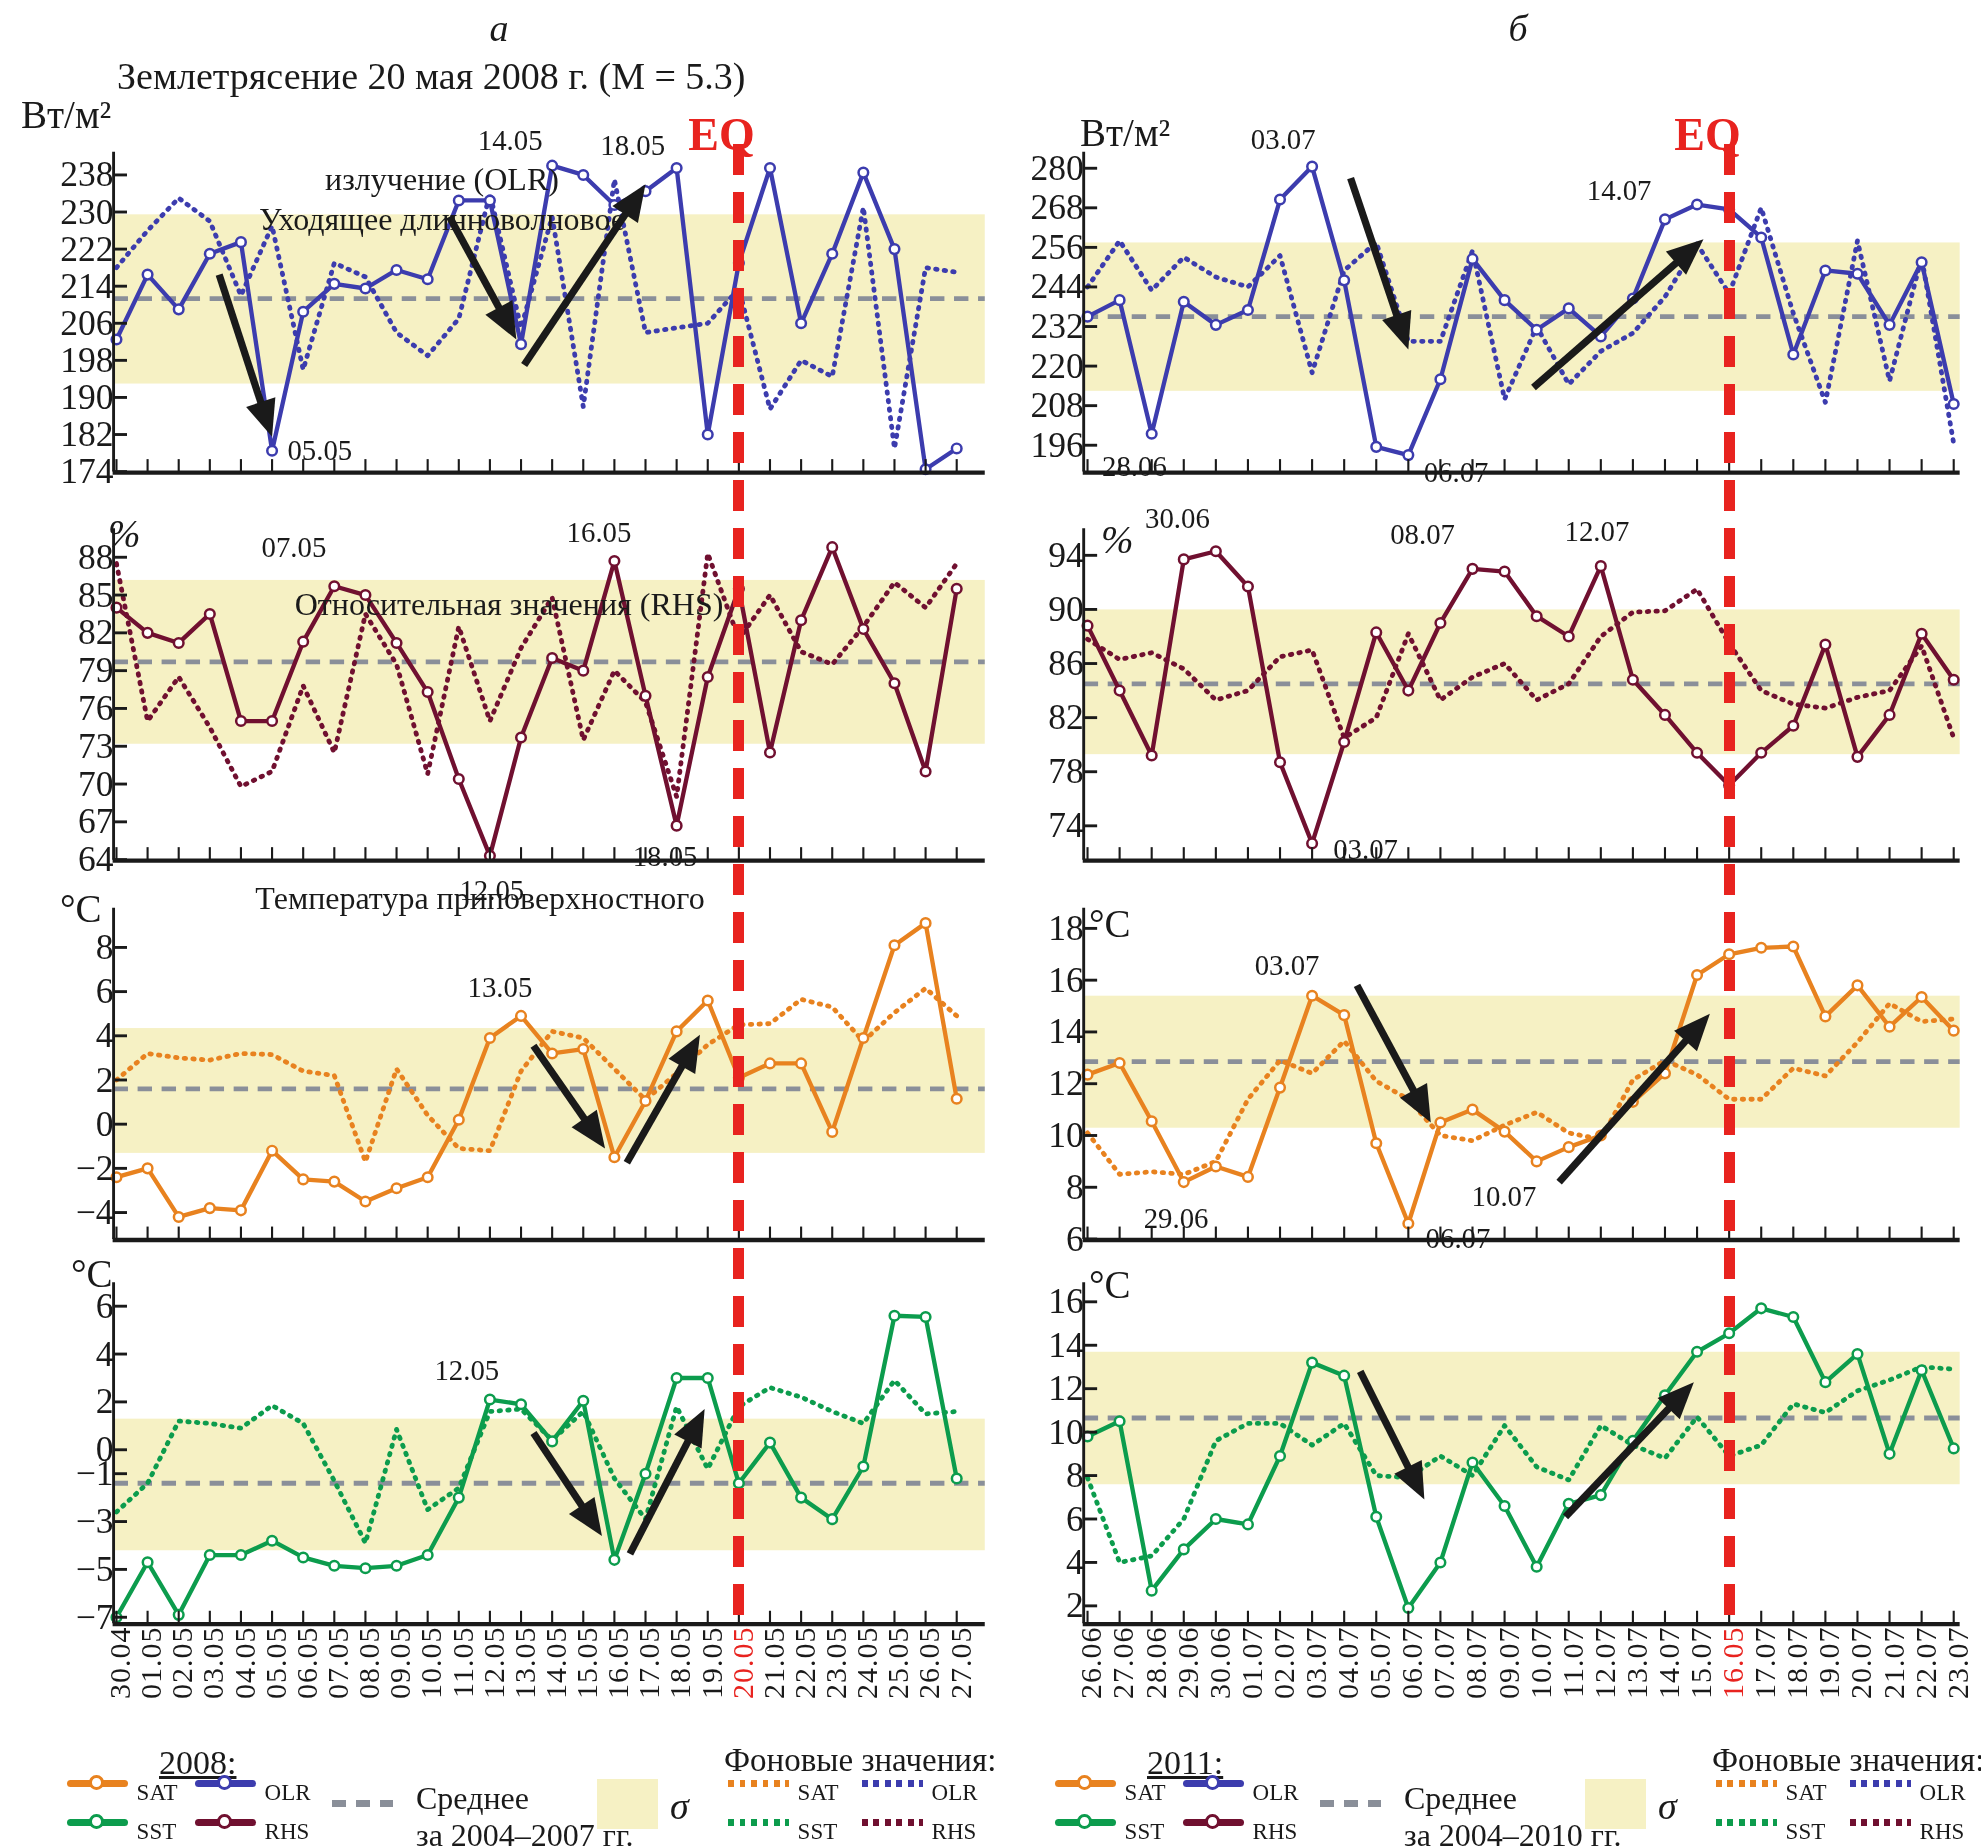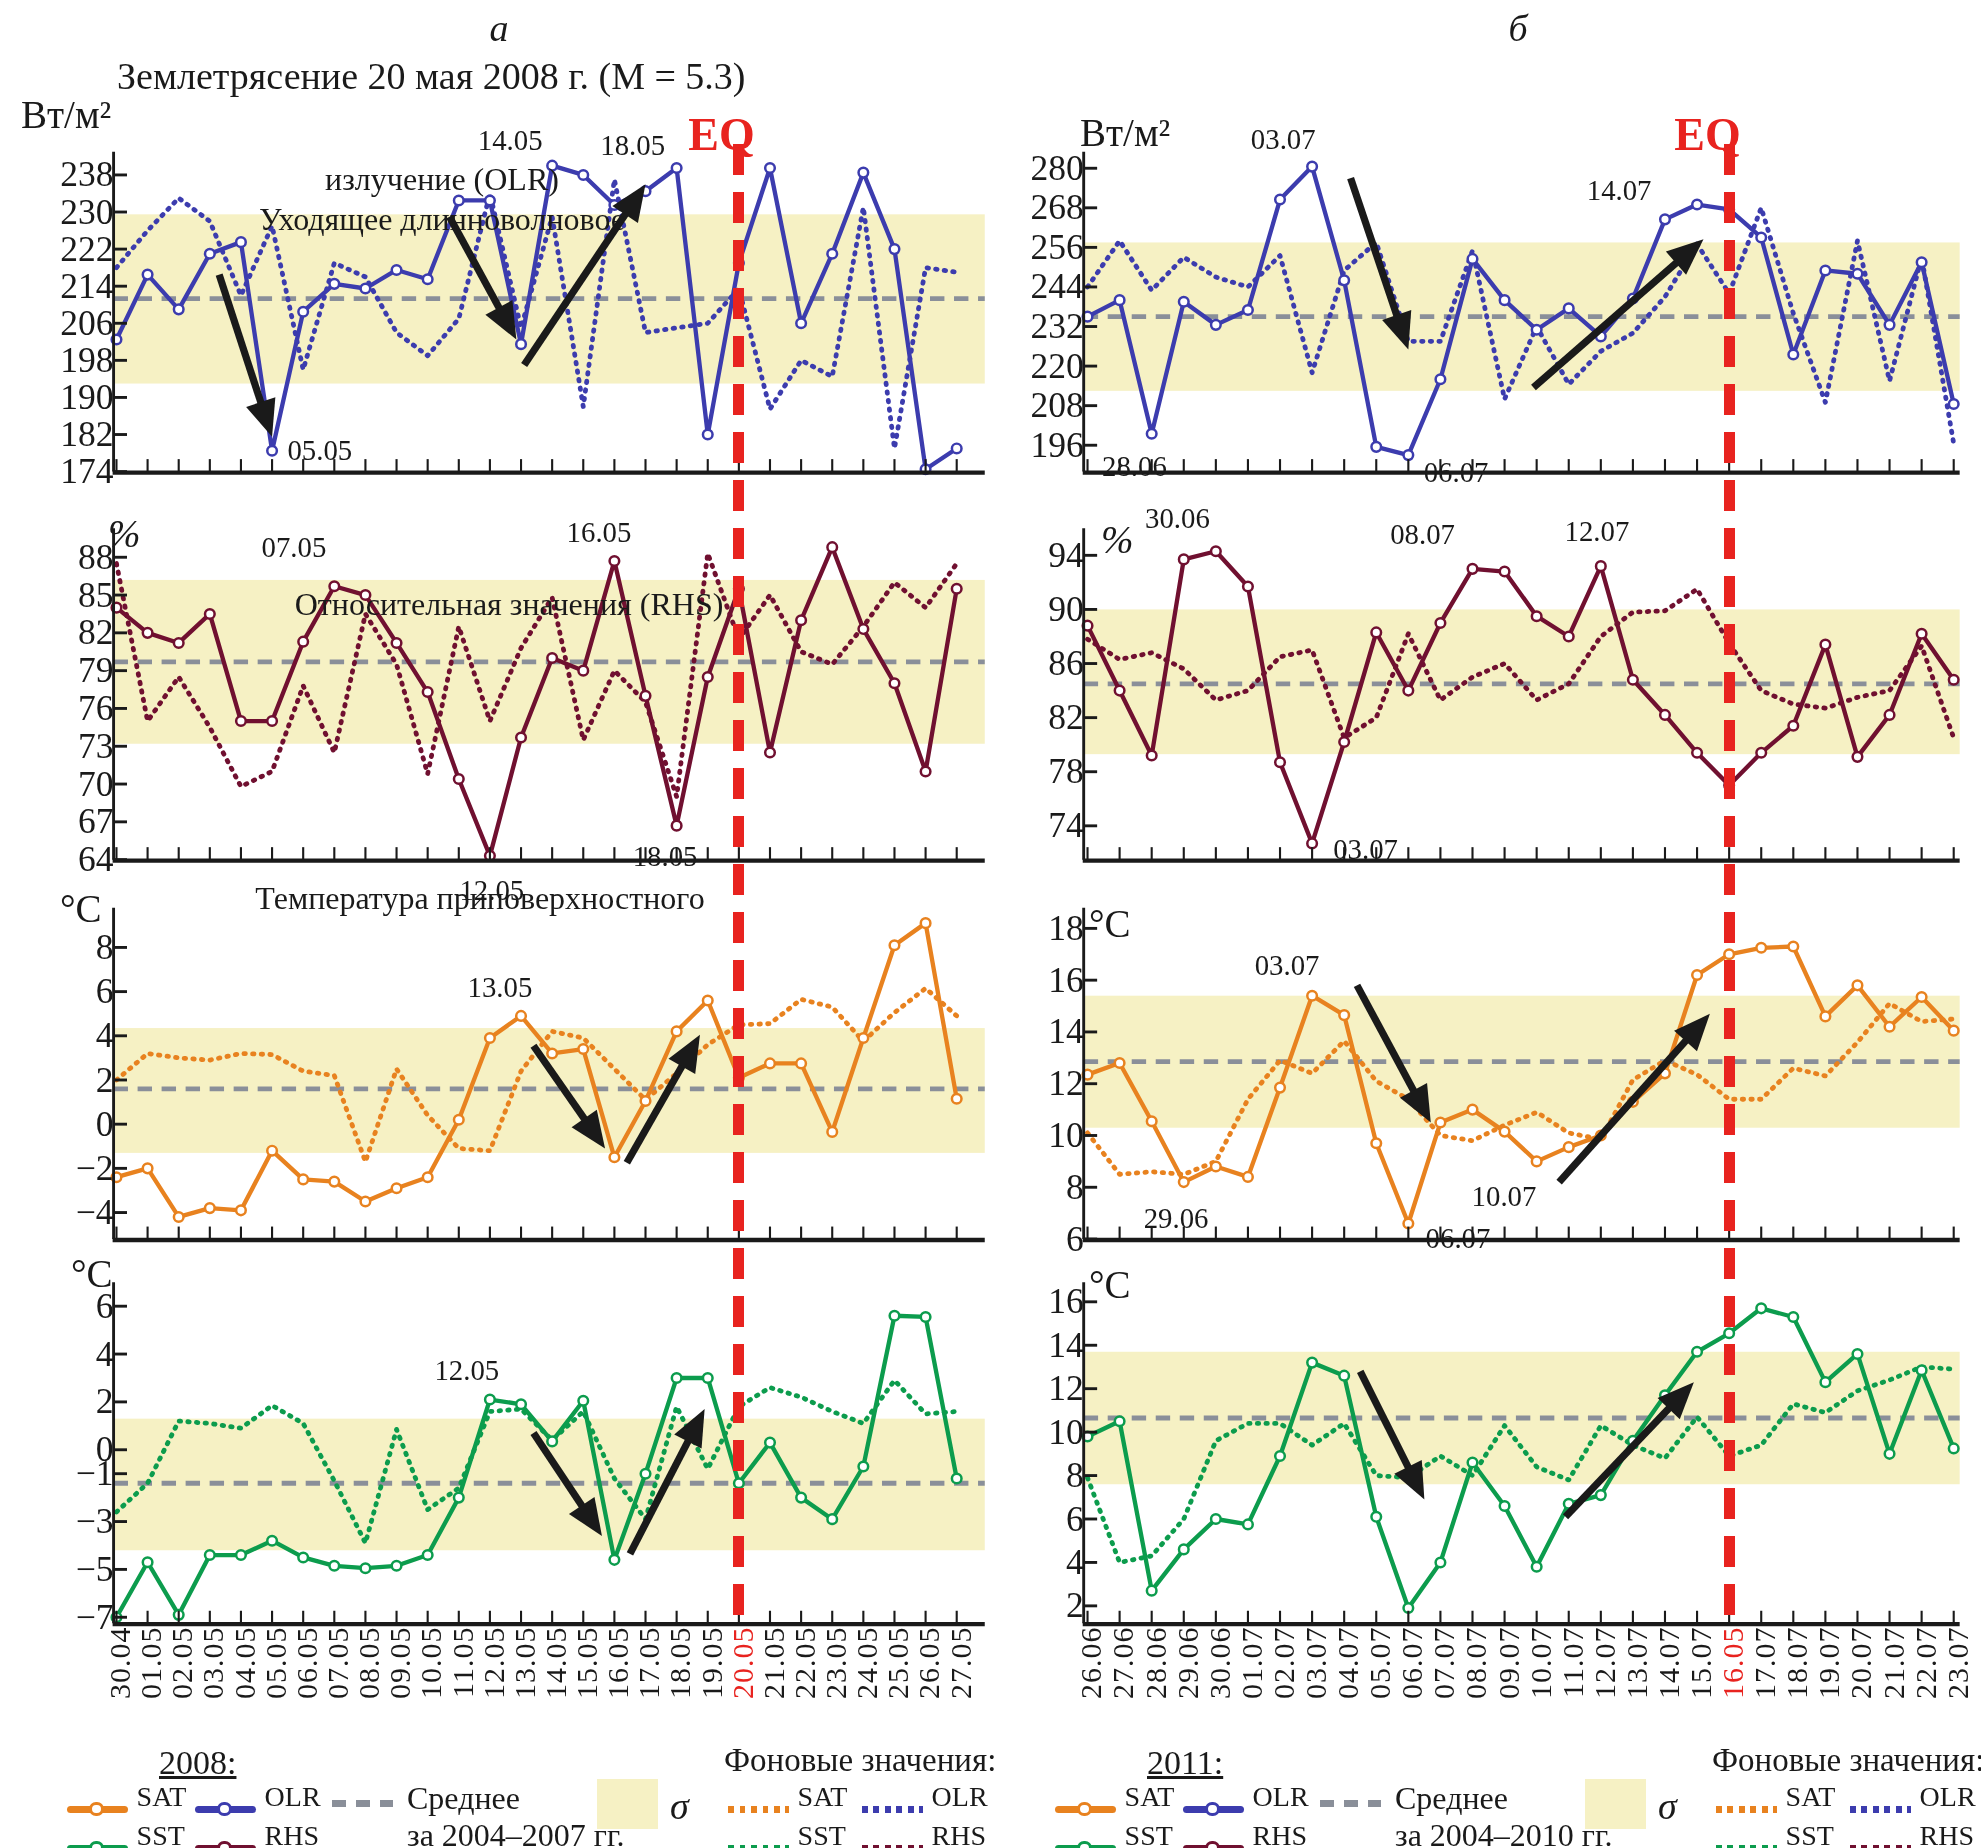--- a/index.html
+++ b/index.html
@@ -13,29 +13,29 @@
   .eq-line{position:absolute;width:10.6px;top:144px;height:1487px;
            background:repeating-linear-gradient(180deg,#e8231f 0 31px,rgba(0,0,0,0) 31px 48px);}
   .unit-label{font-size:39px;white-space:nowrap;}
   .unit-label.pct{font-style:italic;}
   .inner-title{font-size:32px;text-align:center;line-height:40px;white-space:nowrap;}
   .date-label{position:absolute;width:144px;height:31px;font-size:30px;text-align:right;
               transform:rotate(-90deg);white-space:nowrap;letter-spacing:1px;}
   .date-label.eq{color:#e8231f;}
   .legend{position:absolute;top:1742px;height:106px;}
   .lg-year{position:absolute;left:121px;top:1.9px;font-size:34px;text-decoration:underline;}
-  .li{position:absolute;display:flex;align-items:flex-end;gap:8.6px;font-size:28px;height:33px;}
+  .li{position:absolute;display:flex;align-items:flex-start;gap:8.6px;font-size:23px;height:33px;}
   .sw{display:inline-block;width:61px;height:6.7px;background:currentColor;border-radius:3.8px;position:relative;}
   .sw.solid::after{content:'';position:absolute;left:22px;top:-4.8px;width:8.6px;height:8.6px;border-radius:50%;
                    background:#fff;border:3.8px solid currentColor;}
   .sw.dotted{height:6.7px;border-radius:0;
      background:repeating-linear-gradient(90deg,currentColor 0 5.8px,rgba(0,0,0,0) 5.8px 11.5px);}
   .mean-sw{position:absolute;left:294px;top:58px;width:61px;height:6.7px;color:#8a8f99;
      background:repeating-linear-gradient(90deg,currentColor 0 14.4px,rgba(0,0,0,0) 14.4px 24px);}
-  .mean-t{position:absolute;left:369px;font-size:32px;white-space:nowrap;}
+  .mean-t{position:absolute;left:378px;font-size:32px;white-space:nowrap;}
   .sigma-box{position:absolute;left:559px;top:37px;width:61px;height:50px;background:#f6f1c4;}
   .sigma-t{position:absolute;left:632px;top:42px;font-size:38px;font-style:italic;}
   .bg-title{position:absolute;left:686px;top:0px;font-size:33px;white-space:nowrap;}
 </style>
 </head>
 <body>
 
 <div id="fig">
 
   <svg id="chart-canvas" width="1982" height="1848" viewBox="0 0 2063 1924" xmlns="http://www.w3.org/2000/svg">

